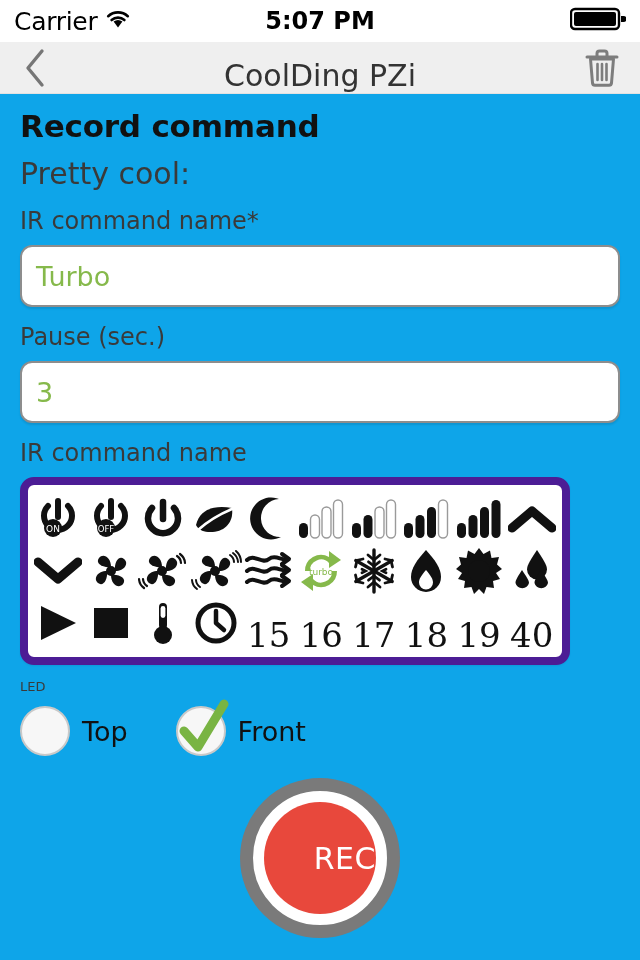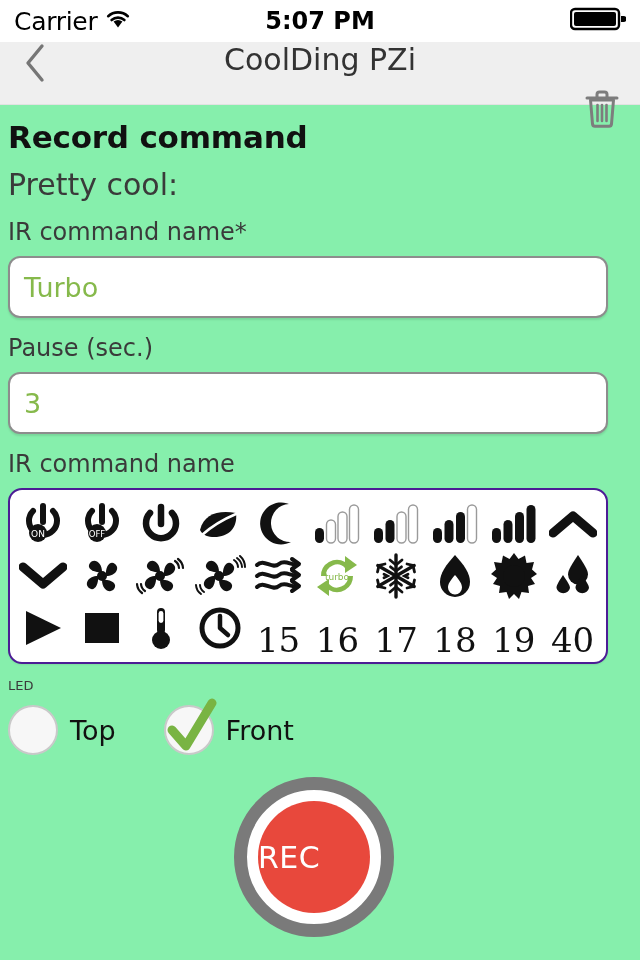--- a/index.html
+++ b/index.html
@@ -2,52 +2,51 @@
 <html><head>
 <meta charset="utf-8">
 <style>
   * { box-sizing: border-box; margin: 0; padding: 0; }
   html, body {
     width: 640px; height: 960px;
     background: #f7f7f7;
     font-family: "DejaVu Sans", sans-serif;
     overflow: hidden;
   }
-  .screen { position: relative; width: 640px; height: 960px; background: #86efac; }
+  .screen { position: relative; width: 640px; height: 960px; background: #0ea5e9; }
 
   
   .statusbar {
     height: 42px; background: #ffffff;
     display: flex; align-items: center; position: relative;
     padding: 0 14px;
   }
   .sb-left { display: flex; align-items: center; gap: 8px; }
   .sb-carrier { font-size: 25px; color: #000; letter-spacing: -0.3px; }
   .sb-center {
     position: absolute; left: 0; right: 0; text-align: center;
     font-size: 24px; font-weight: bold; color: #000; pointer-events: none;
   }
   .sb-right { margin-left: auto; display: flex; align-items: center; }
 
   
   .navbar {
-    height: 63px; background: #efefef;
-    display: flex; align-items: flex-start; position: relative;
+    height: 52px; background: #efefef;
+    display: flex; align-items: flex-end; position: relative;
     border-bottom: 1px solid #e2e2e2;
-    flex-direction: column;
   }
   .nav-back { width: 72px; display: flex; align-items: center; justify-content: center; }
   .nav-title {
     position: absolute; left: 0; right: 0; text-align: center;
     font-size: 30px; color: #333; font-weight: 400; pointer-events: none;
   }
   .nav-trash { margin-left: auto; width: 76px; display: flex; align-items: center; justify-content: center; }
 
   
-  .content { padding: 14px 20px 0 8px; }
+  .content { padding: 14px 20px 0 20px; }
   .page-title {
     font-size: 31px; font-weight: bold; color: #111;
     letter-spacing: -0.2px; margin-bottom: 12px;
   }
   .subtitle { font-size: 30px; color: #3a3a3a; font-weight: 400; margin-bottom: 16px; }
   .field-label { font-size: 24px; color: #3a3a3a; margin-bottom: 10px; }
 
   .text-input {
     width: 600px; height: 62px;
     background: #ffffff;
@@ -55,22 +54,22 @@
     border-radius: 12px;
     display: flex; align-items: center;
     padding: 0 14px;
     box-shadow: 0 2px 2px rgba(0,0,0,0.10);
     margin-bottom: 16px;
   }
   .text-input .val { font-size: 27px; color: #86b94b; }
 
   
   .icon-grid {
-    width: 600px;
-    border: 2px solid #4c1d95;
+    width: 550px;
+    border: 8px solid #4c1d95;
     border-radius: 14px;
     background: #ffffff;
     padding: 8px 4px 8px 4px;
     margin-bottom: 14px;
     box-shadow: 0 1px 2px rgba(0,0,0,0.07);
   }
   .icon-row { display: flex; }
   .icon-cell {
     flex: 1 1 0;
     height: 52px;
@@ -96,21 +95,21 @@
   .rec-wrap { display: flex; justify-content: center; margin-top: 22px; }
   .rec-outer {
     width: 160px; height: 160px; border-radius: 50%;
     background: #ffffff;
     border: 13px solid #7a7a7a;
     display: flex; align-items: center; justify-content: center;
   }
   .rec-inner {
     width: 112px; height: 112px; border-radius: 50%;
     background: #e8483c;
-    display: flex; align-items: center; justify-content: flex-start;
+    display: flex; align-items: center; justify-content: flex-end;
   }
   .rec-text { color: #ffffff; font-size: 30px; letter-spacing: 0.5px; }
 </style>
 </head>
 <body>
 
 <div class="screen">
 
   <div class="statusbar">
     <div class="sb-left">

